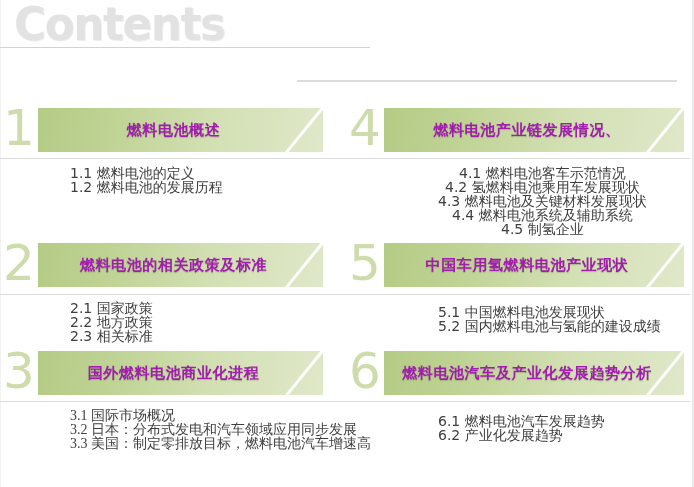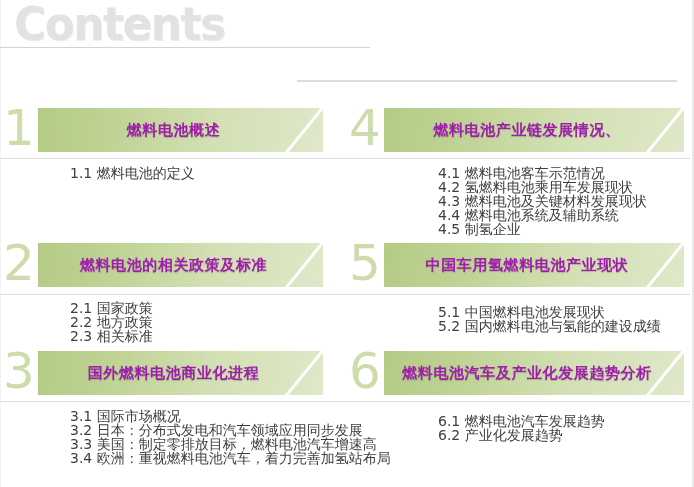--- a/index.html
+++ b/index.html
@@ -172,20 +172,21 @@
     <div class="bignum">1</div>
     <div class="bar">
       <div class="bar-bg"></div>
       <div class="slash s1"></div>
       <div class="bar-label">燃料电池概述</div>
     </div>
   </div>
   <div class="divider" style="left:0px; top:158px; width:690px;"></div>
   <div class="sublist col-left" style="left:40px; top:166px;">
     <div>1.1 燃料电池的定义</div>
+    <div>1.2 燃料电池的发展历程</div>
   </div>
 
   <div class="section col-left" style="left:2px; top:241px; width:340px;">
     <div class="bignum">2</div>
     <div class="bar">
       <div class="bar-bg"></div>
       <div class="slash s1"></div>
       <div class="bar-label">燃料电池的相关政策及标准</div>
     </div>
   </div>
@@ -198,36 +199,35 @@
 
   <div class="section col-left" style="left:2px; top:349px; width:340px;">
     <div class="bignum">3</div>
     <div class="bar">
       <div class="bar-bg"></div>
       <div class="slash s1"></div>
       <div class="bar-label">国外燃料电池商业化进程</div>
     </div>
   </div>
   <div class="divider" style="left:0px; top:401px; width:690px;"></div>
-  <div class="sublist col-left" style="left:40px; top:409px;">
+  <div class="sublist col-left" style="left:40px; top:409px;font-family:Liberation Serif, serif;">
     <div>3.1 国际市场概况</div>
     <div>3.2 日本：分布式发电和汽车领域应用同步发展</div>
     <div>3.3 美国：制定零排放目标，燃料电池汽车增速高</div>
-    <div>3.4 欧洲：重视燃料电池汽车，着力完善加氢站布局</div>
   </div>
 
   <div class="section col-right" style="left:348px; top:106px; width:346px;">
     <div class="bignum">4</div>
     <div class="bar">
       <div class="bar-bg"></div>
       <div class="slash s1"></div>
       <div class="bar-label">燃料电池产业链发展情况、</div>
     </div>
   </div>
-  <div class="sublist col-right" style="left:408px; top:166px;">
+  <div class="sublist col-right" style="left:408px; top:166px;text-align:center;">
     <div>4.1 燃料电池客车示范情况</div>
     <div>4.2 氢燃料电池乘用车发展现状</div>
     <div>4.3 燃料电池及关键材料发展现状</div>
     <div>4.4 燃料电池系统及辅助系统</div>
     <div>4.5 制氢企业</div>
   </div>
 
   <div class="section col-right" style="left:348px; top:241px; width:346px;">
     <div class="bignum">5</div>
     <div class="bar">

